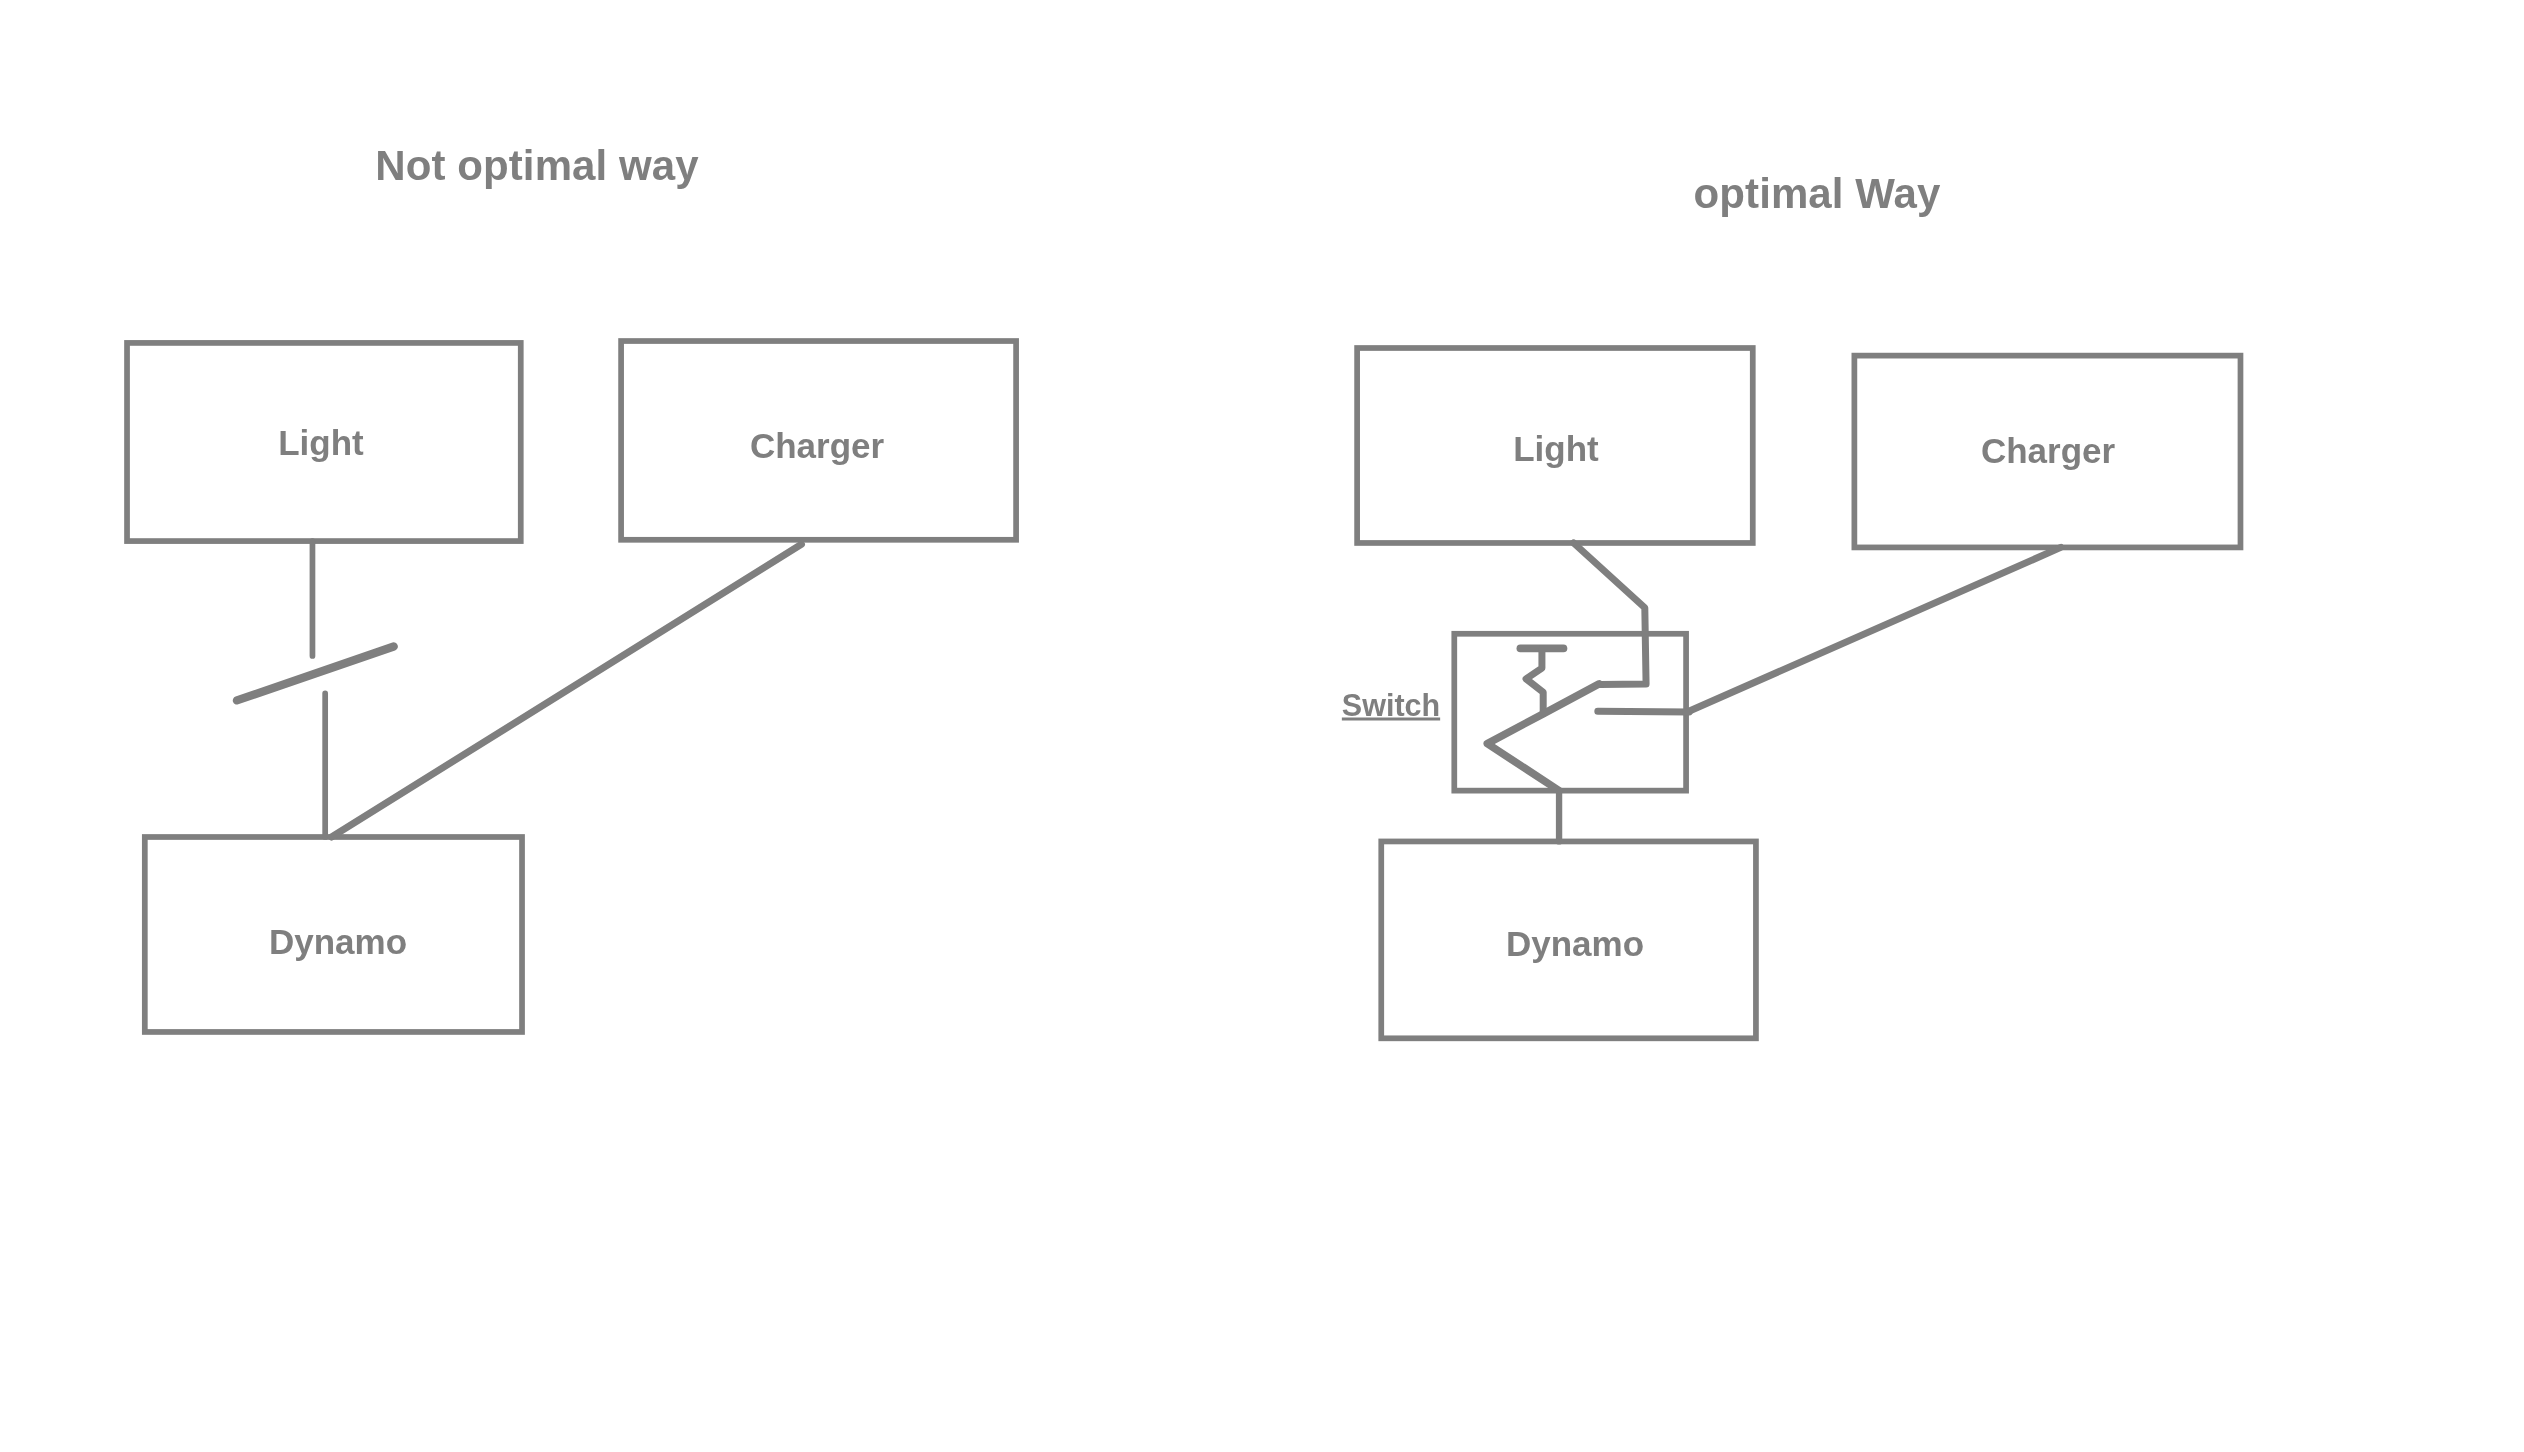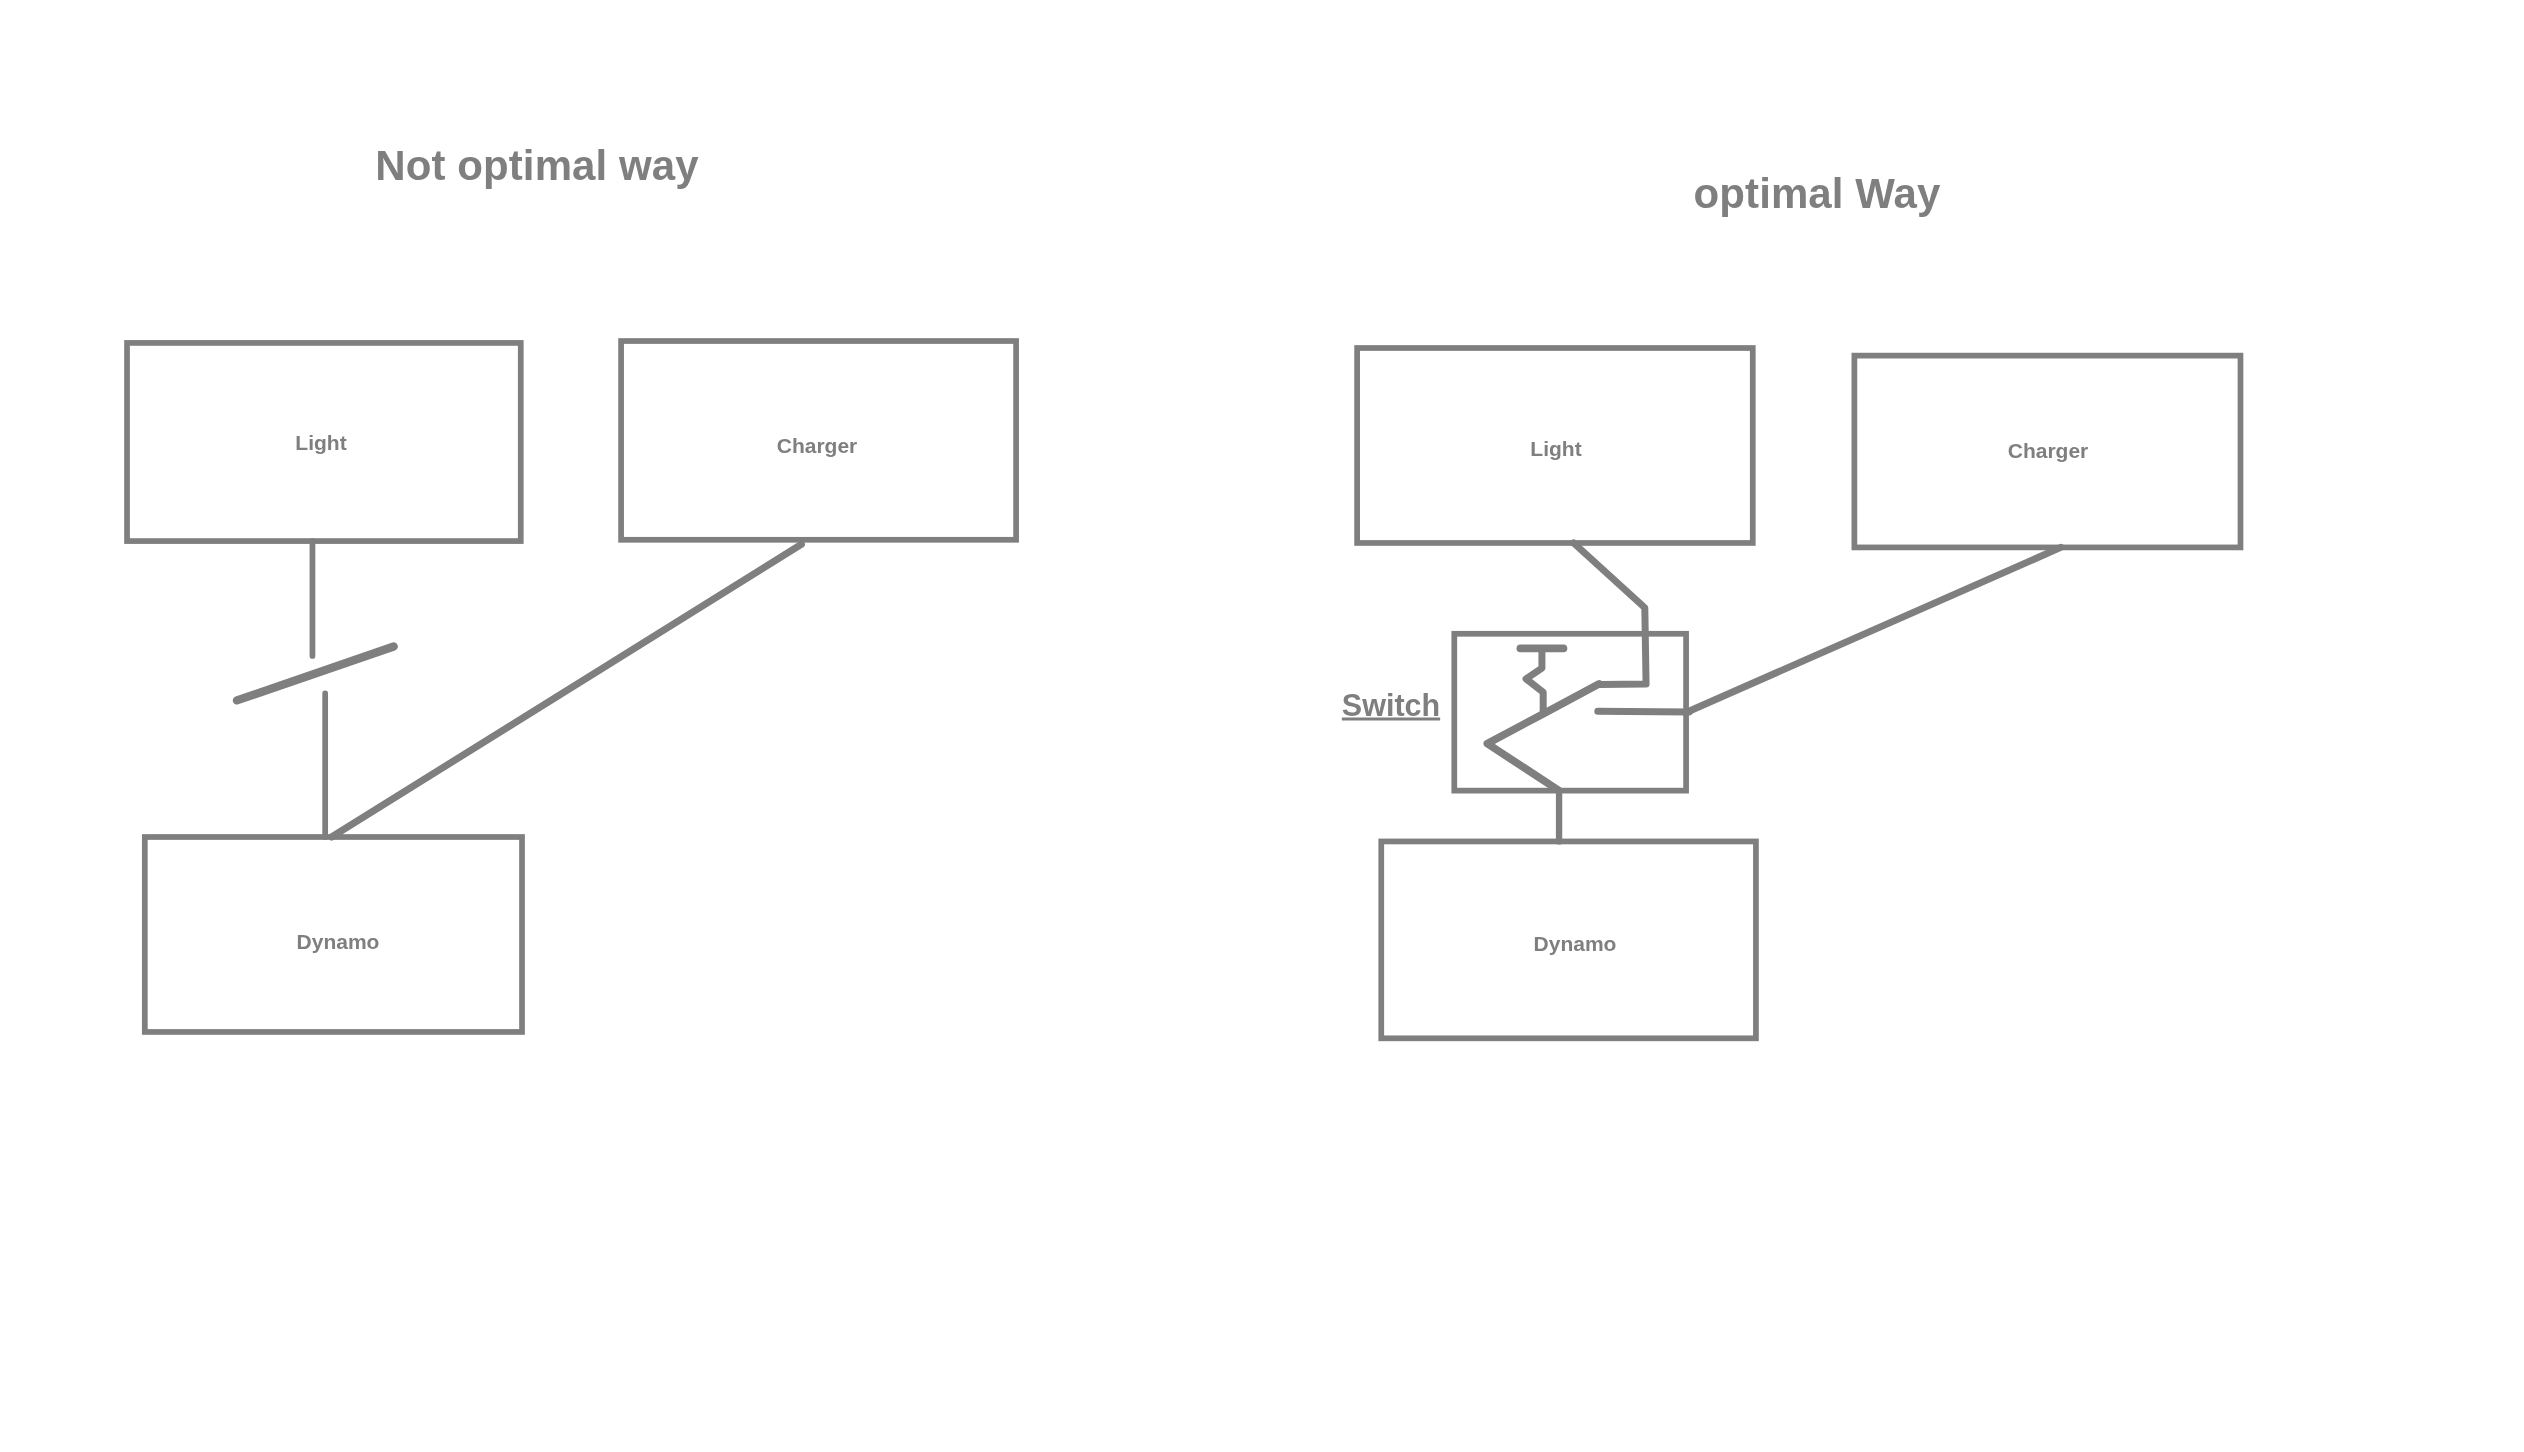--- a/index.html
+++ b/index.html
@@ -34,21 +34,21 @@
     color: #7f7f7f;
     white-space: nowrap;
     pointer-events: auto;
   }
   .panel-title {
     font-size: 42px;
     font-weight: bold;
     letter-spacing: 0.1px;
   }
   .box-label {
-    font-size: 21px;
+    font-size: 35px;
     font-weight: bold;
   }
   .switch-label {
     font-size: 30.5px;
     font-weight: bold;
     text-decoration: underline;
   }
   
   .ctr { transform: translate(-50%, -50%); }
 </style>

